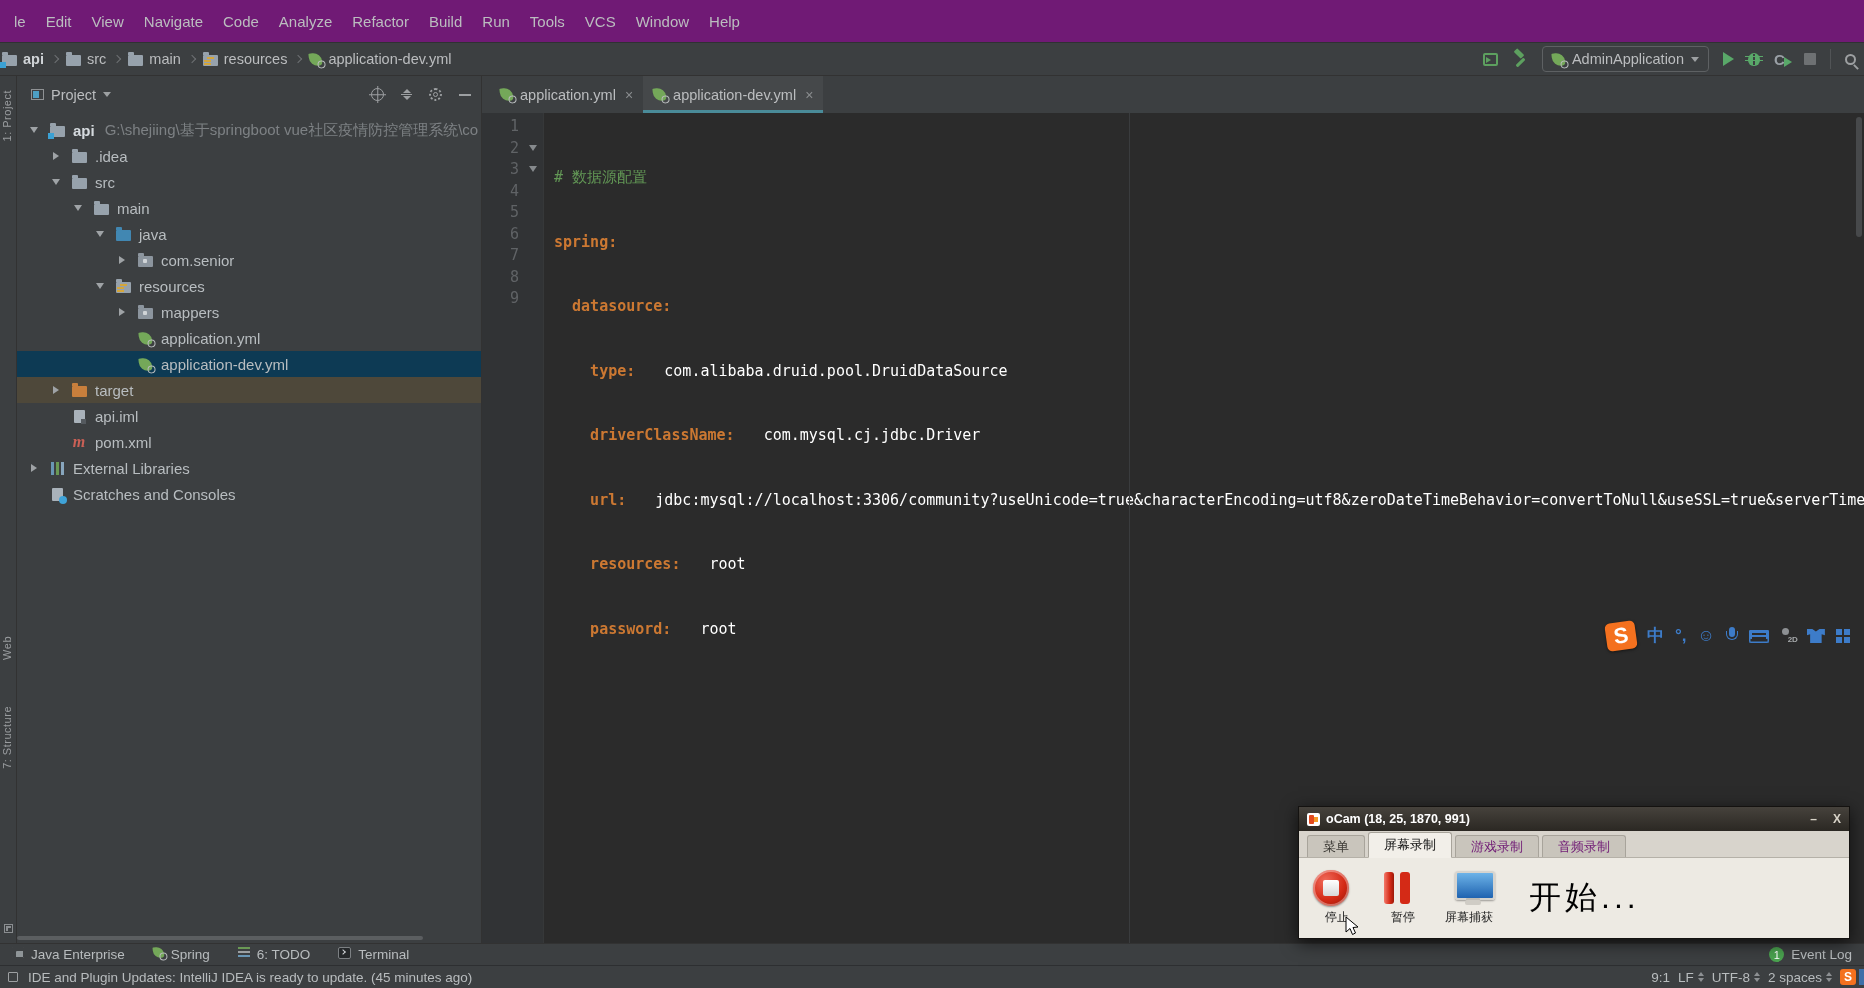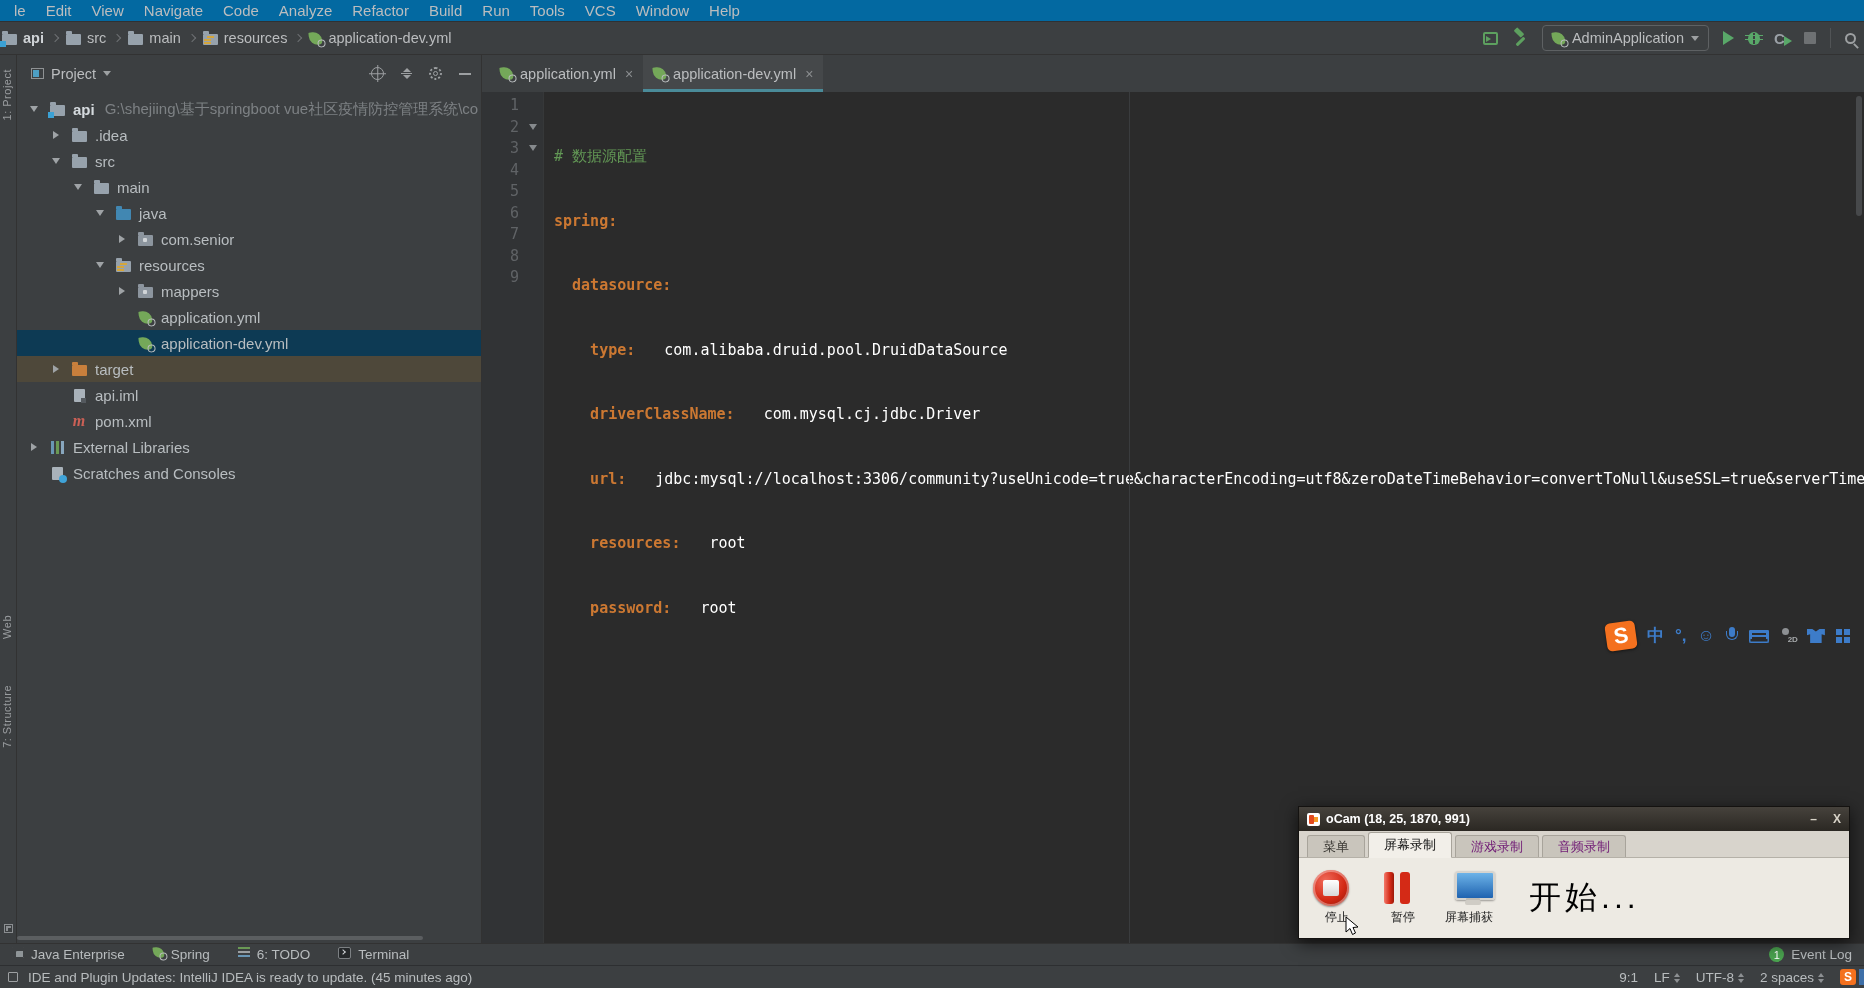--- a/index.html
+++ b/index.html
@@ -1,21 +1,21 @@
 <!DOCTYPE html>
 <html><head>
 <meta charset="utf-8">
 <style>
   * { margin:0; padding:0; box-sizing:border-box; }
   html,body { width:1864px; height:988px; overflow:hidden; background:#2b2b2b;
               font-family:"Liberation Sans", sans-serif; }
   .app { width:1864px; height:988px; display:flex; flex-direction:column; position:relative; }
 
   
-  .menubar { height:22px; background:#0369a1; border-bottom:1px solid #2f3133;
+  .menubar { height:43px; background:#701a75; border-bottom:1px solid #2f3133;
              display:flex; align-items:center; padding-left:4px; flex:none; }
   .menu-item { padding:0 10px; font-size:15px; color:#bbbdbf; height:100%; display:flex; align-items:center; }
 
   .toolbar-row { height:33px; background:#3c3f41; border-bottom:1px solid #323232;
                  display:flex; align-items:center; flex:none; padding:0 8px 0 2px; }
   .crumbs { display:flex; align-items:center; gap:4px; }
   .crumb { display:flex; align-items:center; gap:6px; font-size:14.5px; color:#bbbdbf; }
   .crumb.bold span.lbl { font-weight:bold; color:#cfd3d6; }
   .bc-sep { width:6px; height:6px; border-top:1.5px solid #6e7174; border-right:1.5px solid #6e7174;
             transform:rotate(45deg); margin:0 4px; }
@@ -151,21 +151,21 @@
   .ic-term { width:13px; height:12px; background:#25282a; border:1px solid #7c8083; border-radius:2px; position:relative; }
   .ic-term::after { content:""; position:absolute; left:2px; top:2px; width:3px; height:3px;
                     border-left:1.5px solid #cfd3d6; border-bottom:1.5px solid #cfd3d6; transform:rotate(-135deg); }
   .twb-right { margin-left:auto; display:flex; align-items:center; gap:7px; }
   .badge { width:15px; height:15px; border-radius:50%; background:#4aa24f; color:#fff;
            font-size:11px; display:flex; align-items:center; justify-content:center; }
 
   .statusbar { height:23px; background:#3c3f41; border-top:1px solid #2d2f31; flex:none;
                display:flex; align-items:center; padding:0 8px; gap:10px; font-size:13.5px; color:#b8bcbe; }
   .ic-sq { width:10px; height:10px; border:1.5px solid #9da0a2; border-radius:1px; }
-  .sb-right { margin-left:auto; display:flex; align-items:flex-end; gap:16px; }
+  .sb-right { margin-left:auto; display:flex; align-items:center; gap:8px; }
   .sb-item { display:flex; align-items:center; gap:4px; }
   .updown { display:flex; flex-direction:column; gap:2px; }
   .updown::before { content:""; border-bottom:4px solid #8d9093; border-left:3.5px solid transparent; border-right:3.5px solid transparent; }
   .updown::after { content:""; border-top:4px solid #8d9093; border-left:3.5px solid transparent; border-right:3.5px solid transparent; }
   .sogou-mini { width:16px; height:16px; background:#f4711f; border-radius:3px; color:#fff;
                 font-weight:bold; font-size:12px; display:flex; align-items:center; justify-content:center; }
   .edge-sliver { position:absolute; right:0; bottom:3px; width:5px; height:16px; background:#3e6fa8; }
 
   
   .sogou { position:absolute; left:1606px; top:616px; height:40px; display:flex; align-items:center; gap:11px; }

